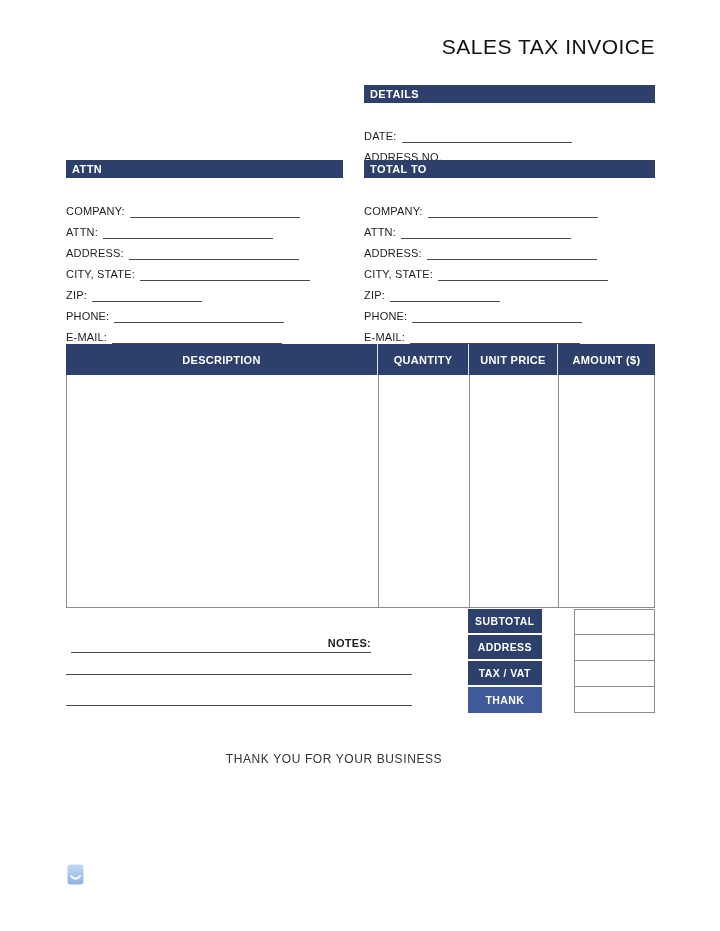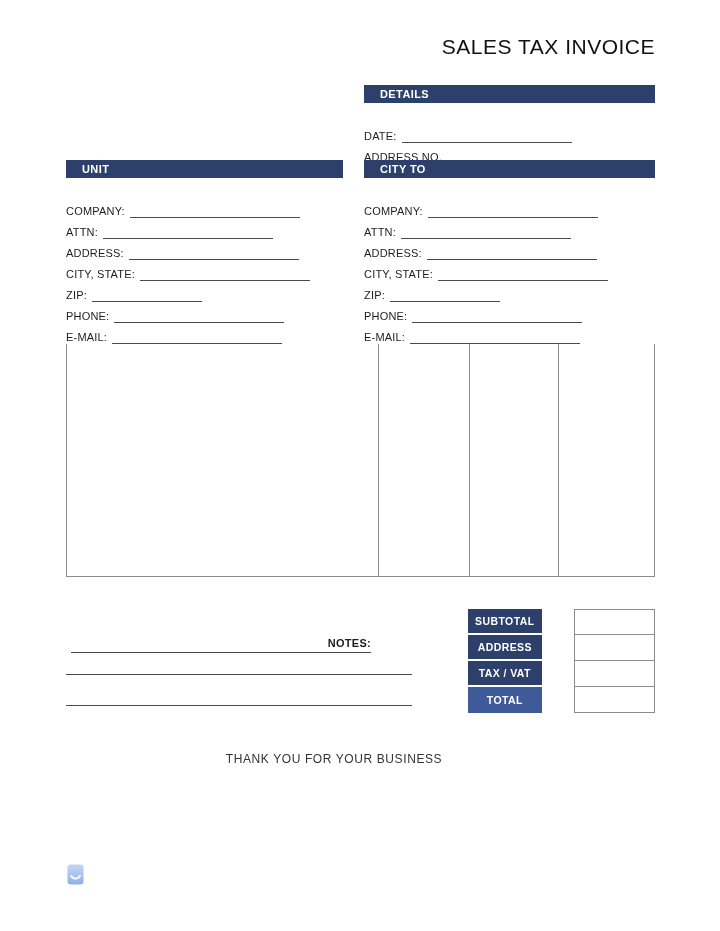--- a/index.html
+++ b/index.html
@@ -22,21 +22,21 @@
   }
 
   .panel{position:absolute;}
   .panel-details{left:364px;top:85px;width:291px;}
   .panel-from{left:66px;top:160px;width:277px;}
   .panel-billto{left:364px;top:160px;width:291px;}
 
   .section-bar{
     height:18px;background:var(--navy);color:#fff;
     font-size:11px;font-weight:bold;letter-spacing:.4px;
-    display:flex;align-items:center;padding-left:16px;
+    display:flex;align-items:center;padding-left:6px;
   }
 
   .field-row{
     display:flex;align-items:flex-end;height:21px;
     font-size:11px;color:var(--text_dark);letter-spacing:.2px;
     white-space:nowrap;
   }
   .field-row .lbl{line-height:13px;}
   .blank-line{
     display:inline-block;height:13px;margin-left:5px;
@@ -107,21 +107,21 @@
         <span class="blank-line w170"></span>
       </div>
       <div class="field-row">
         <span class="lbl">ADDRESS NO.</span>
         <span class="blank-line w44"></span>
       </div>
     </div>
   </div>
 
   <div class="panel panel-from">
-    <div class="section-bar">UNIT</div>
+    <div class="section-bar">ATTN</div>
     <div class="fields">
       <div class="field-row">
         <span class="lbl">COMPANY:</span>
         <span class="blank-line w170"></span>
       </div>
       <div class="field-row">
         <span class="lbl">ATTN:</span>
         <span class="blank-line w170"></span>
       </div>
       <div class="field-row">
@@ -141,21 +141,21 @@
         <span class="blank-line w170"></span>
       </div>
       <div class="field-row">
         <span class="lbl">E-MAIL:</span>
         <span class="blank-line w170"></span>
       </div>
     </div>
   </div>
 
   <div class="panel panel-billto">
-    <div class="section-bar">CITY TO</div>
+    <div class="section-bar">TOTAL TO</div>
     <div class="fields">
       <div class="field-row">
         <span class="lbl">COMPANY:</span>
         <span class="blank-line w170"></span>
       </div>
       <div class="field-row">
         <span class="lbl">ATTN:</span>
         <span class="blank-line w170"></span>
       </div>
       <div class="field-row">
@@ -175,20 +175,26 @@
         <span class="blank-line w170"></span>
       </div>
       <div class="field-row">
         <span class="lbl">E-MAIL:</span>
         <span class="blank-line w170"></span>
       </div>
     </div>
   </div>
 
   <div class="items-table">
+    <div class="thead">
+      <div class="th col-desc">DESCRIPTION</div>
+      <div class="th col-qty">QUANTITY</div>
+      <div class="th col-unit">UNIT PRICE</div>
+      <div class="th col-amt">AMOUNT ($)</div>
+    </div>
     <div class="tbody">
       <div class="bcell col-desc"></div>
       <div class="bcell col-qty"></div>
       <div class="bcell col-unit"></div>
       <div class="bcell col-amt"></div>
     </div>
   </div>
 
   <div class="totals">
     <div class="totals-row">
@@ -197,21 +203,21 @@
     </div>
     <div class="totals-row">
       <div class="totals-label">ADDRESS</div>
       <div class="totals-value"></div>
     </div>
     <div class="totals-row">
       <div class="totals-label">TAX / VAT</div>
       <div class="totals-value"></div>
     </div>
     <div class="totals-row">
-      <div class="totals-label">TOTAL</div>
+      <div class="totals-label">THANK</div>
       <div class="totals-value"></div>
     </div>
   </div>
 
   <div class="notes-row">
     <span class="lbl">NOTES:</span>
     <span class="blank-line w300"></span>
   </div>
   <div class="note-line note-line-2"></div>
   <div class="note-line note-line-3"></div>

